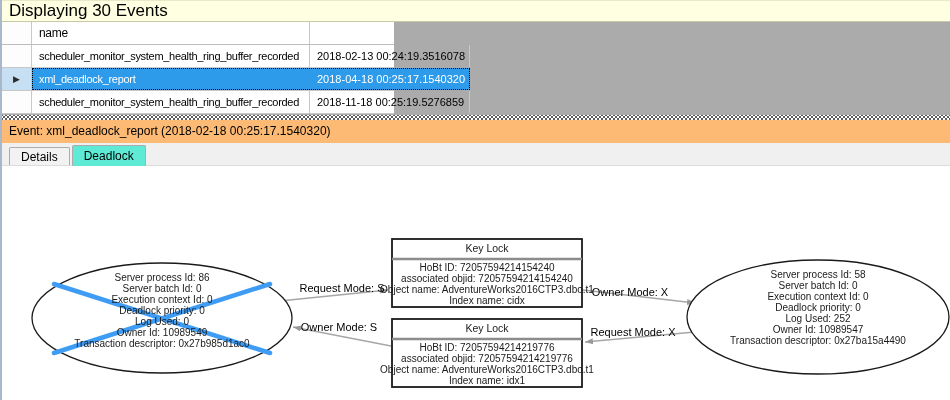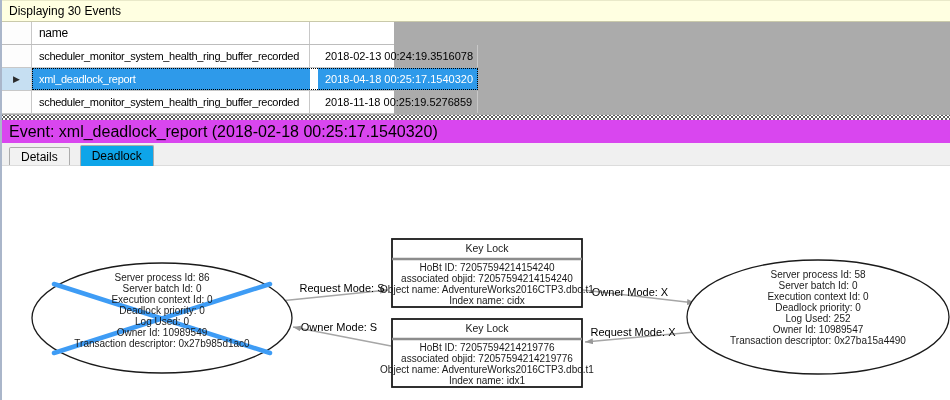--- a/index.html
+++ b/index.html
@@ -5,59 +5,59 @@
   * { box-sizing: border-box; margin: 0; padding: 0; }
   html,body { width: 950px; height: 400px; }
   body { font-family: "Liberation Sans", sans-serif; background: #fff; overflow: hidden; }
 
   .app { width: 950px; height: 400px; display: flex; flex-direction: column;
          border-left: 2px solid #aab6ca; background: #fff; overflow: hidden; }
 
   
   .info-bar { height: 22px; flex: 0 0 22px; background: var(--info-bar-yellow);
               border-top: 1px solid #e9e9c9; border-bottom: 1px solid #c9c9aa;
-              font-size: 12px; line-height: 20px; padding-left: 7px; color: #000; }
+              font-size: 17px; line-height: 20px; padding-left: 7px; color: #000; }
 
   
   .table-zone { height: 93px; flex: 0 0 93px; background: var(--panel-gray); position: relative; }
   .grid { width: 392px; background: #fff; }
   .grid-header-row, .grid-row { display: flex; height: 23px; }
   .grid-header-row { background: #fff; border-bottom: 1px solid #bdbdbd; }
   .rh { width: 30px; flex: 0 0 30px; background: #fdfdfd; border-right: 1px solid #c8c8c8;
         display: flex; align-items: center; justify-content: center; }
   .grid-row { border-bottom: 1px solid #c8c8c8; background: #fff; }
-  .row-cells { display: flex; gap: 8px; }
+  .row-cells { display: flex; }
   .cell { font-size: 11px; line-height: 22px; padding: 0 5px 0 7px; white-space: nowrap;
           overflow: hidden; border-right: 1px solid #c8c8c8; color: #000; }
   .col-name { width: 278px; flex: 0 0 278px; letter-spacing: -0.3px; }
   .col-ts   { width: 160px; flex: 0 0 160px; }
   .header-cell { font-size: 12px; }
   .grid-row.selected .cell { background: var(--selection-blue); color: #fff; border-right-color: var(--selection-blue); }
   .grid-row.selected .row-cells { outline: 1px dotted #000; outline-offset: -1px; }
   .grid-row.selected .rh { background: #c6dff2; }
   .row-arrow { font-size: 9px; color: #2b2b2b; line-height: 1; }
 
   
   .splitter { height: 5px; flex: 0 0 5px; background: #fff; cursor: row-resize;
               background-image: radial-gradient(#5e5e5e 30%, transparent 32%),
                                 radial-gradient(#5e5e5e 30%, transparent 32%);
               background-size: 4px 4px; background-position: 0 0, 2px 2px; }
 
   
-  .event-bar { height: 23px; flex: 0 0 23px; background: #d946ef; font-size: 16px;
+  .event-bar { height: 23px; flex: 0 0 23px; background: #fdba74; font-size: 12px;
                line-height: 23px; padding-left: 7px; color: #000; }
 
   
   .tab-strip { height: 22px; flex: 0 0 22px; background: #f0f0f0; display: flex;
                align-items: flex-end; padding-left: 7px; position: relative; z-index: 2; }
   .tab { font-size: 12px; padding: 0 11px; border: 1px solid #acacac; border-bottom: none;
          background: #f2f2f2; height: 18px; line-height: 18px; color: #000; cursor: default; }
   .tab.inactive { border-radius: 2px 2px 0 0; }
-  .tab.active { background: #0ea5e9; height: 21px; line-height: 20px; margin-bottom: -1px;
-                margin-left: 10px; border-radius: 2px 2px 0 0; position: relative; }
+  .tab.active { background: #5eead4; height: 21px; line-height: 20px; margin-bottom: -1px;
+                margin-left: 2px; border-radius: 2px 2px 0 0; position: relative; }
 
   
   .content { flex: 1 1 auto; background: #fff; border-top: 1px solid #dcdcdc; position: relative; }
   .content svg { position: absolute; left: 0; top: 0; width: 950px; height: 235px; }
 
   .node-shape { fill: #fff; stroke: #1a1a1a; stroke-width: 1.3px; }
   .lock-rect  { fill: #fff; stroke: #1a1a1a; stroke-width: 1.8px; }
   .lock-sep   { stroke: #8c8c8c; stroke-width: 2.5px; }
   .victim-x   { stroke: var(--victim-cross-blue); stroke-width: 4.5px; stroke-linecap: round; }
   .gtext { font-family: "Liberation Sans", sans-serif; font-size: 10px; fill: #1a1a1a; text-anchor: middle; }

